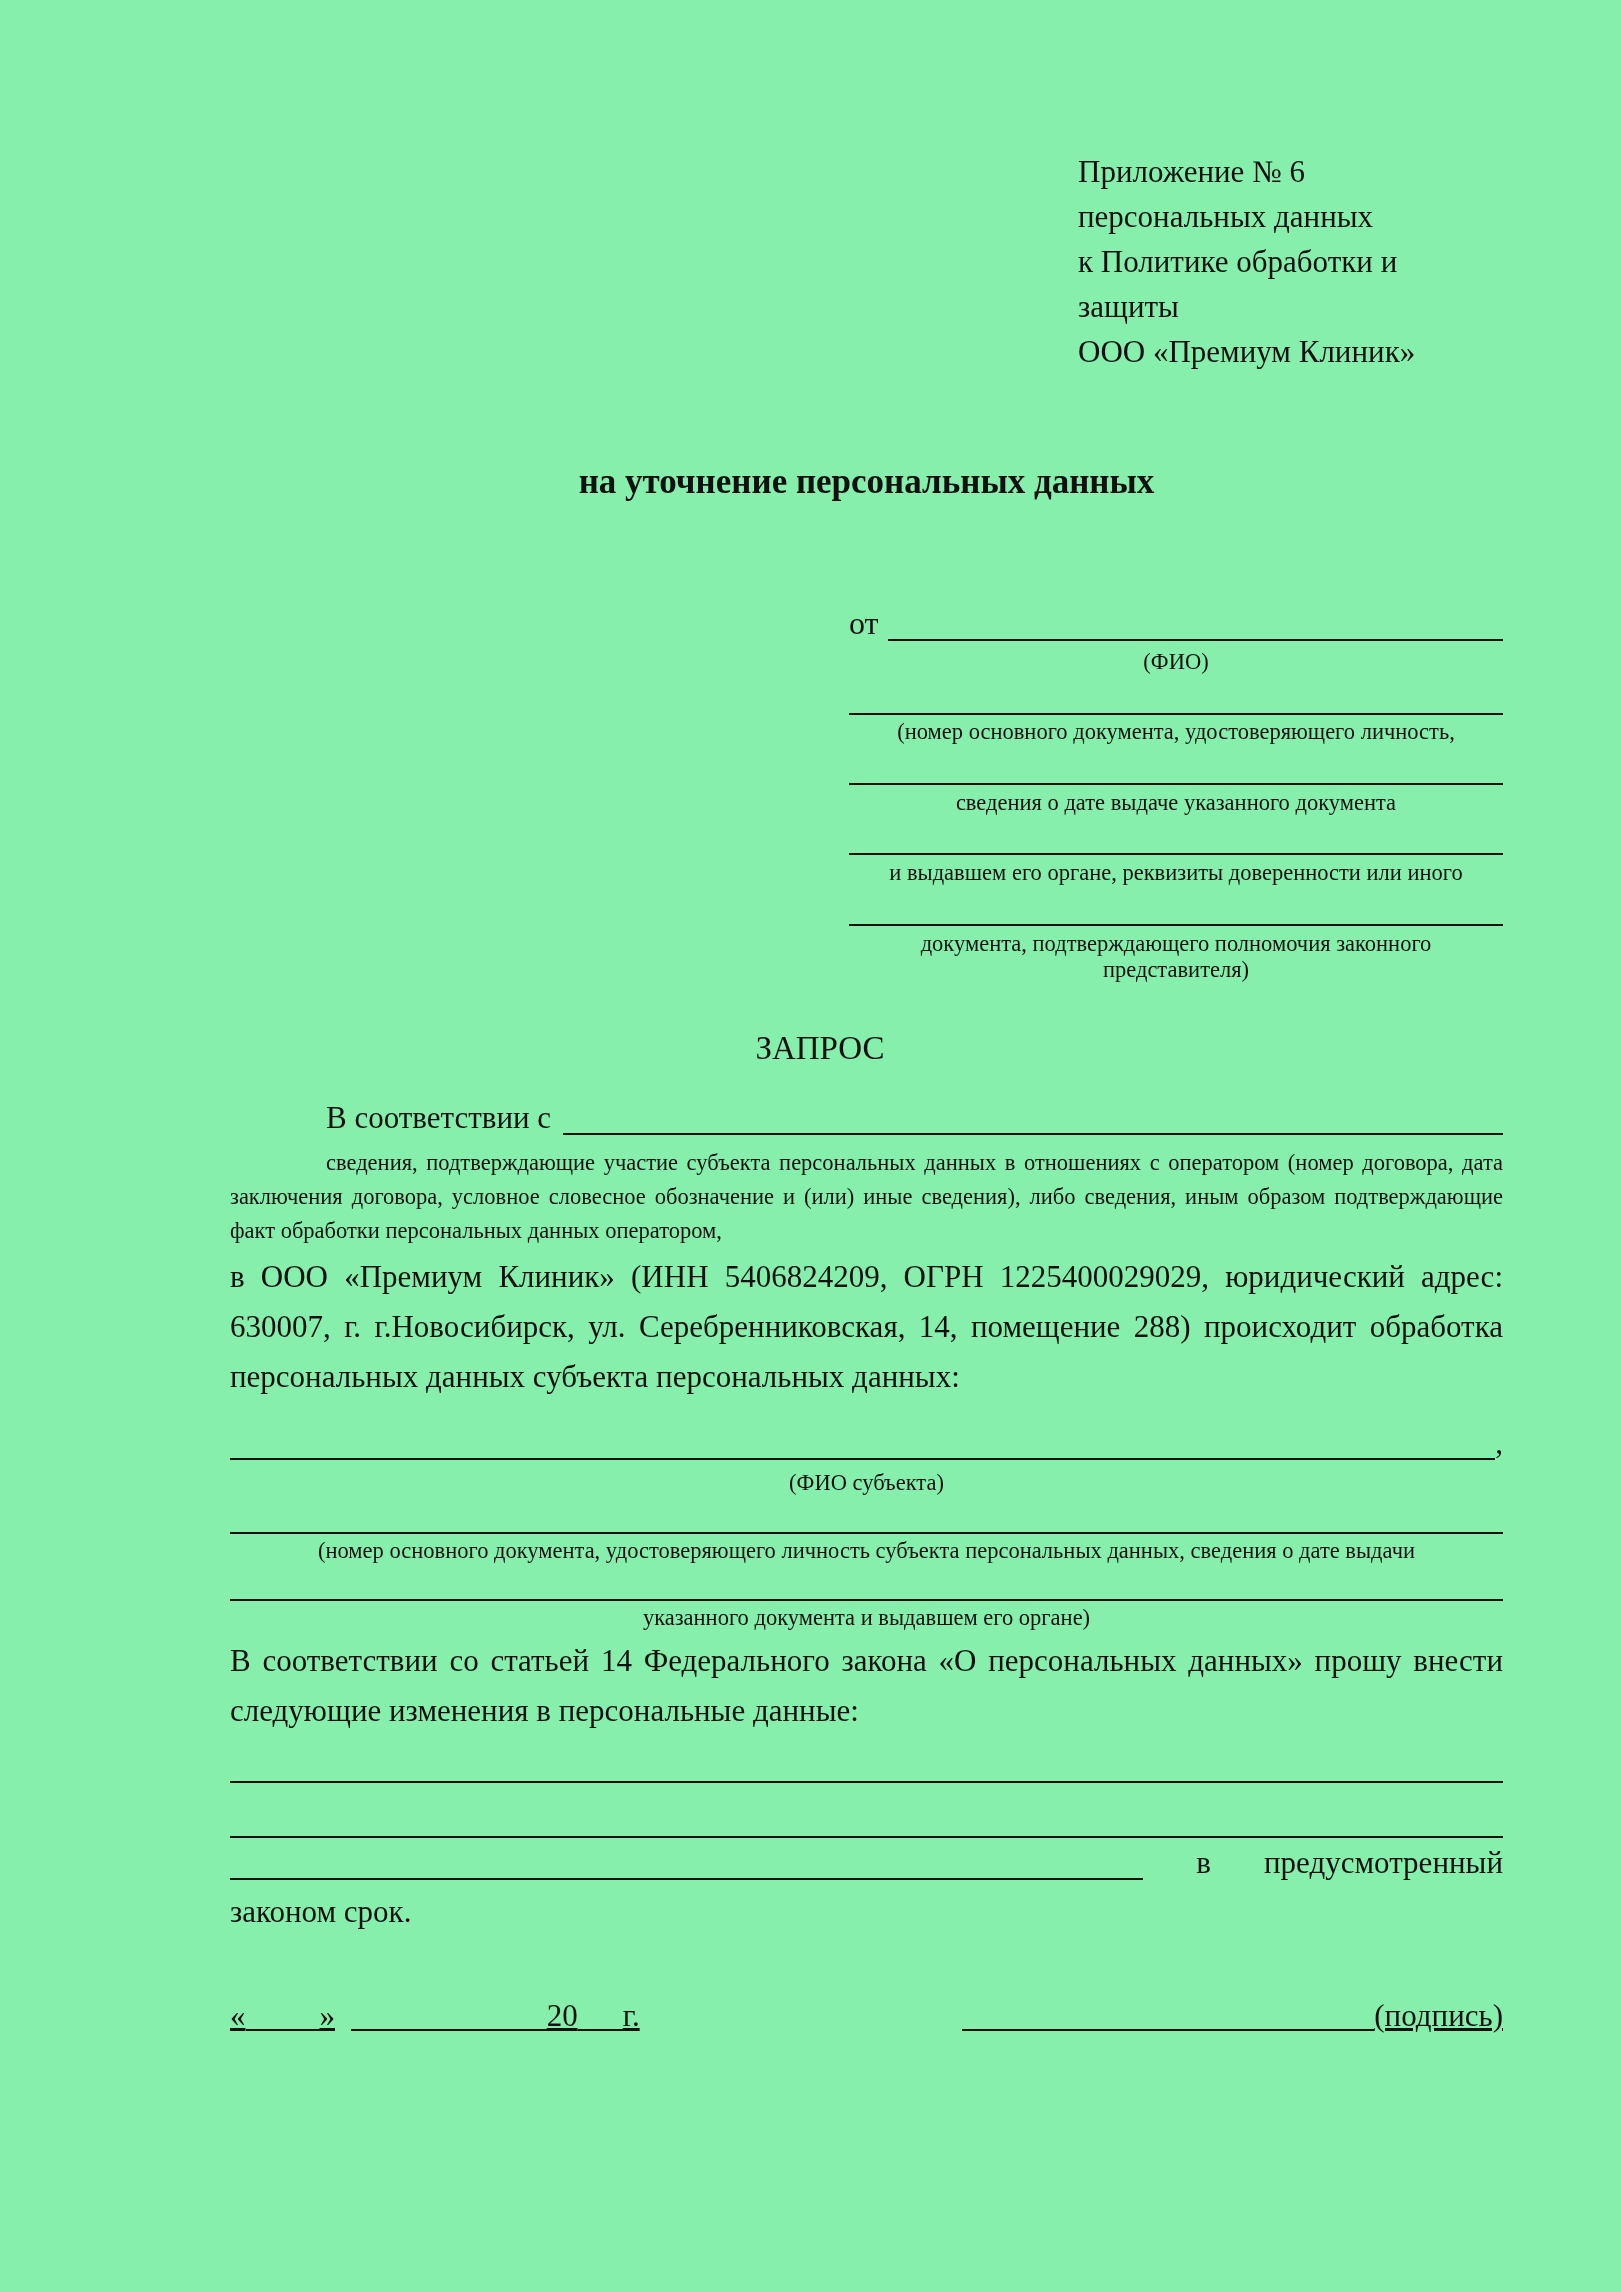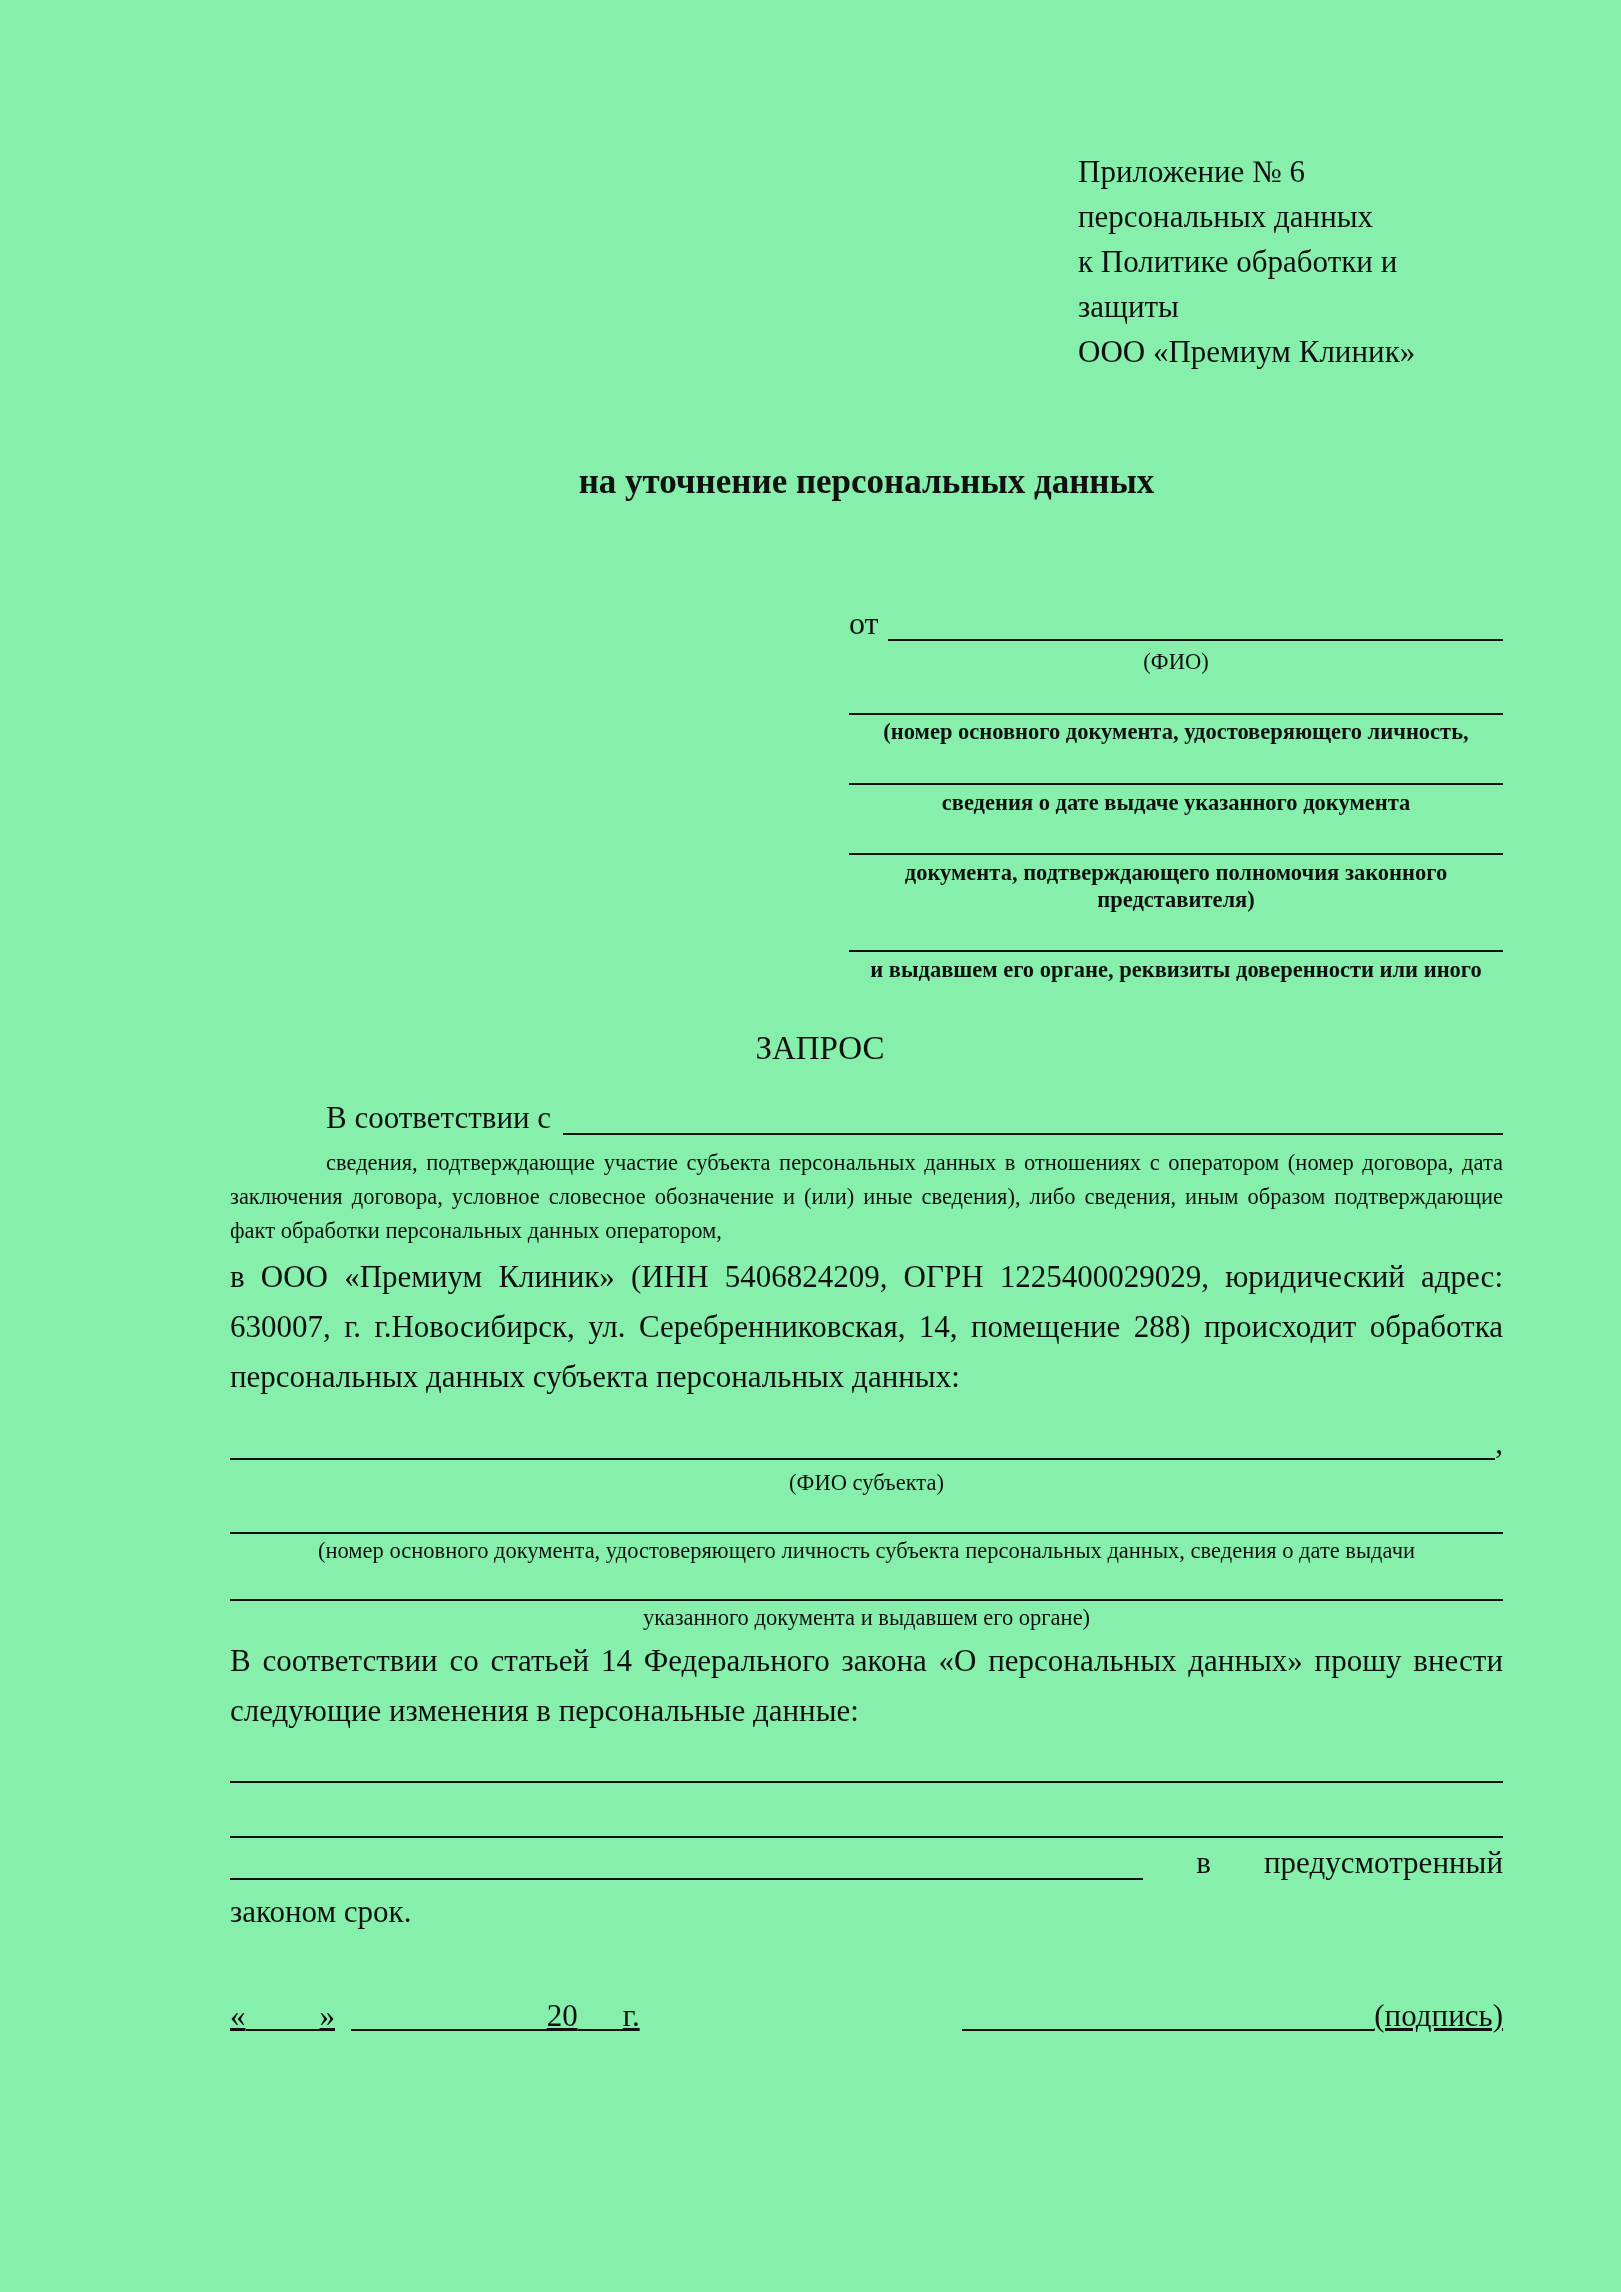--- a/index.html
+++ b/index.html
@@ -24,21 +24,21 @@
   
   .addressee { margin-left:619px; margin-top:90px; font-size:32px; line-height:47px; }
   .from-row { display:flex; }
   .fill-inline { border-bottom:2.9px solid #111; }
   .from-row .fill-inline { flex:1; margin:0 0 5.9px 9.8px; }
   .sm-caption { font-size:22.5px; line-height:26.5px; }
   .addressee .sm-caption { text-align:center; }
   .fio-cap { margin-top:2px; }
   .fill-group { margin-top:37px; }
   .fill-rule { border-bottom:2.9px solid #111; }
-  .fill-group .sm-caption { margin-top:4.9px;font-weight:bold; }
+  .fill-group .sm-caption { margin-top:4.9px; }
 
   
   .zapros { margin-top:43px; margin-right:93px; text-align:center; font-size:33px; line-height:43px; }
   .intro-row { display:flex; margin-top:23.5px; font-size:31px; line-height:49px; padding-left:96px;text-align:right; }
   .intro-row .fill-inline { flex:1; margin:0 0 6.9px 11.8px; }
   .sm-para { margin-top:3.9px; font-size:22.5px; line-height:34px; text-align:justify; text-indent:96px; }
   .body-para { font-size:31px; line-height:50px; text-align:justify; }
   .op-para { margin-top:3.9px; }
   .comma-row { display:flex; font-size:31px; line-height:49px; margin-top:15.7px; }
   .comma-row .fill-inline { flex:1; margin:0 0 6.9px 0; }
@@ -89,25 +89,25 @@
       <div class="fill-group">
         <div class="fill-rule"></div>
         <div class="sm-caption">(номер основного документа, удостоверяющего личность,</div>
       </div>
       <div class="fill-group">
         <div class="fill-rule"></div>
         <div class="sm-caption">сведения о дате выдаче указанного документа</div>
       </div>
       <div class="fill-group">
         <div class="fill-rule"></div>
-        <div class="sm-caption">документа, подтверждающего полномочия законного представителя)</div>
+        <div class="sm-caption">и выдавшем его органе, реквизиты доверенности или иного</div>
       </div>
       <div class="fill-group">
         <div class="fill-rule"></div>
-        <div class="sm-caption">и выдавшем его органе, реквизиты доверенности или иного</div>
+        <div class="sm-caption">документа, подтверждающего полномочия законного представителя)</div>
       </div>
     </div>
 
     <div class="zapros">ЗАПРОС</div>
 
     <div class="intro-row">
       <span>В соответствии с</span>
       <span class="fill-inline"></span>
     </div>
     <div class="sm-para">сведения, подтверждающие участие субъекта персональных данных в отношениях с оператором (номер договора, дата заключения договора, условное словесное обозначение и (или) иные сведения), либо сведения, иным образом подтверждающие факт обработки персональных данных оператором,</div>

